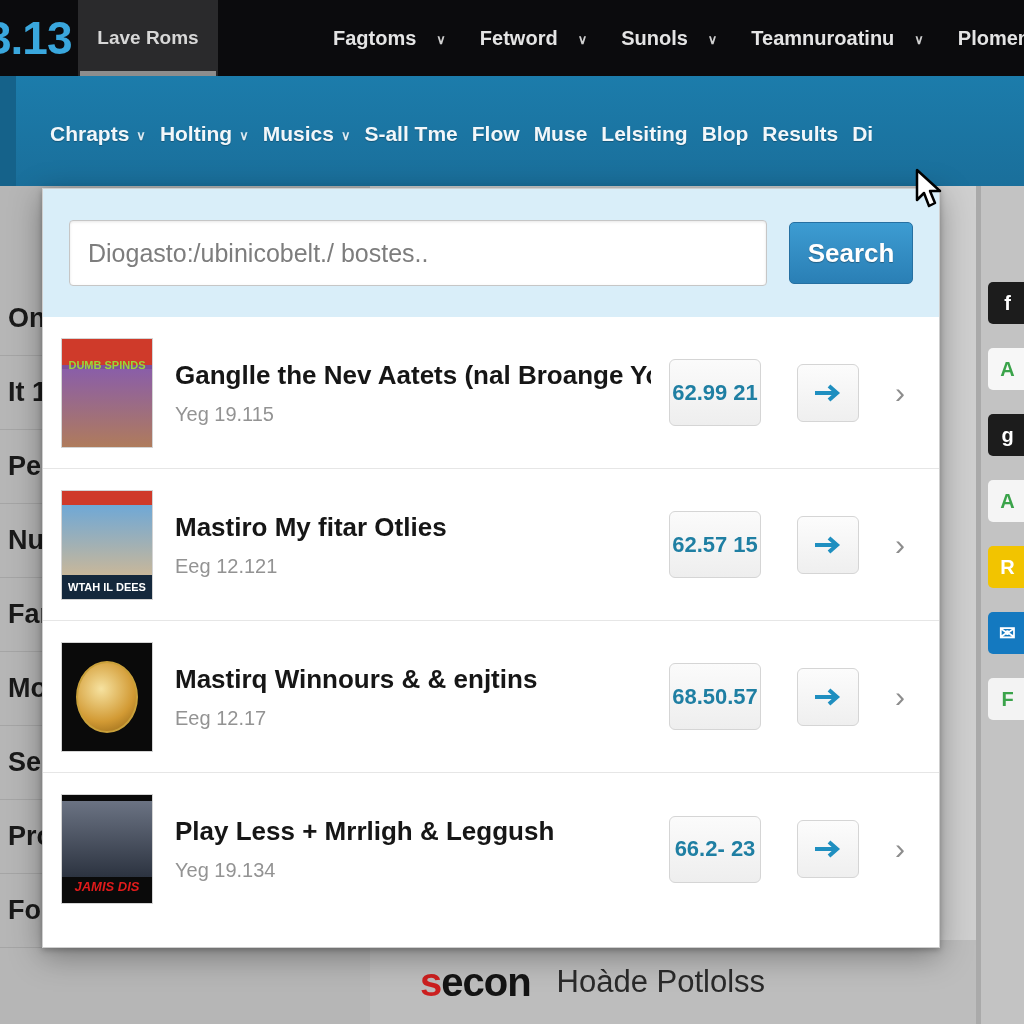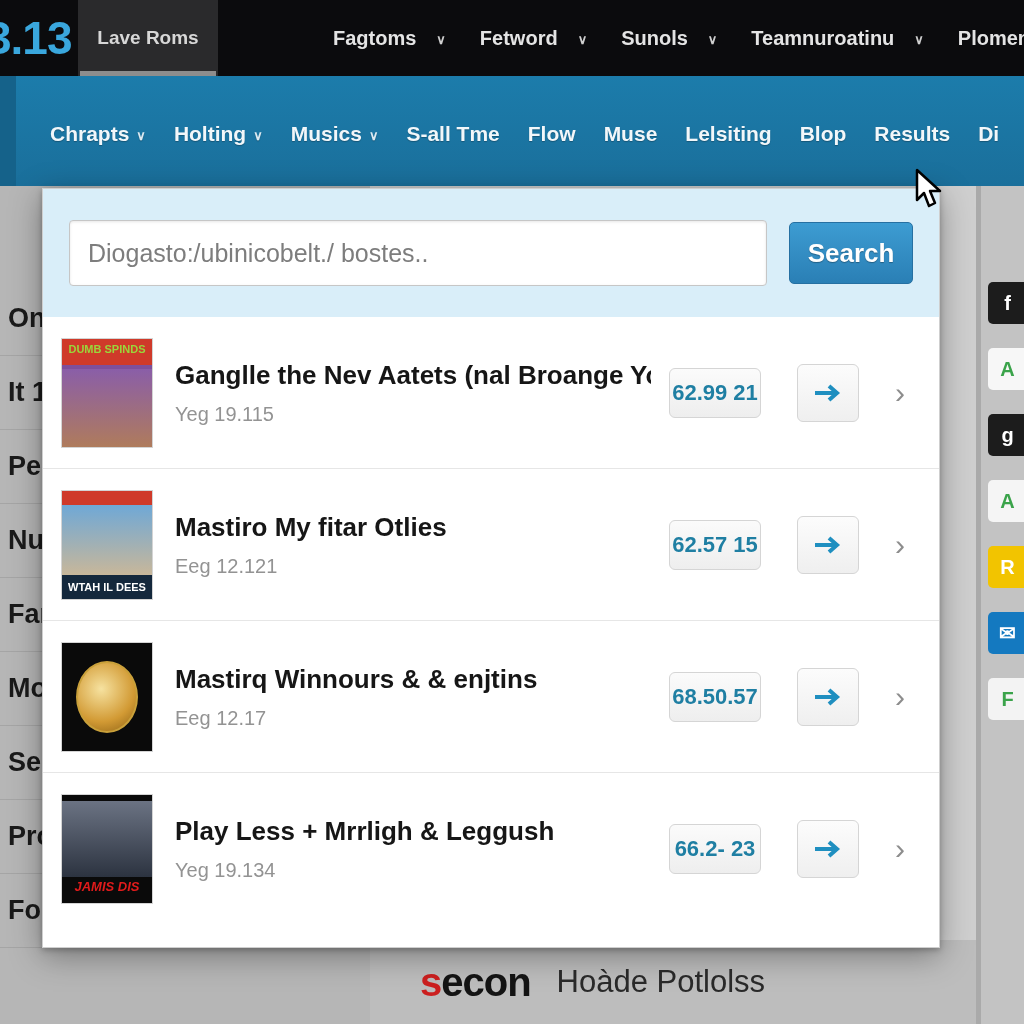--- a/index.html
+++ b/index.html
@@ -90,21 +90,21 @@
     width: 1024px;
     height: 110px;
     background: #1c7aa8;
     background: linear-gradient(#1c7cab, #1a6f9b);
   }
   .bluenav {
     position: absolute;
     left: 50px; top: 46px;
     display: flex;
     align-items: center;
-    gap: 28px;
+    gap: 14px;
     white-space: nowrap;
   }
   .bluenav-item {
     color: #f2f7fa;
     font-size: 21px;
     font-weight: bold;
     display: flex;
     align-items: center;
     gap: 7px;
     text-shadow: 0 1px 1px rgba(0,0,0,0.25);
@@ -296,21 +296,21 @@
     white-space: nowrap;
     overflow: hidden;
     margin-bottom: 12px;
   }
   .res-sub {
     font-size: 20px;
     color: #939393;
     white-space: nowrap;
   }
   .badge {
-    width: 92px; height: 50px;
+    width: 92px; height: 67px;
     border-radius: 6px;
     background: linear-gradient(#fbfbfb, #eeeeee);
     border: 1px solid #d5d5d5;
     display: flex;
     align-items: center;
     justify-content: center;
     font-size: 22px;
     font-weight: bold;
     color: #1f7fa3;
     flex: none;
@@ -470,21 +470,21 @@
     <div class="search-head">
       <div class="search-input">Diogasto:/ubinicobelt./ bostes..</div>
       <div class="search-btn">Search</div>
     </div>
 
     <div class="results">
 
       <div class="result-row">
         <div class="thumb" style="background:#7d4f9b;">
           <div class="t-band" style="top:0;background:#cf3a2a;"></div>
-          <div class="t-title" style="top:4px;color:#9ad63a;">DUMB SPINDS</div>
+          <div class="t-title" style="top:20px;color:#9ad63a;">DUMB SPINDS</div>
           <div class="t-band" style="top:30px;height:80px;background:linear-gradient(#8a5ea8,#b07c5a);"></div>
         </div>
         <div class="res-text">
           <div class="res-title">Ganglle the Nev Aatets (nal Broange Yo’at This Ownent, 5)</div>
           <div class="res-sub">Yeg 19.115</div>
         </div>
         <div class="badge">62.99 21</div>
         <div class="arrow-btn">
           <svg width="30" height="22" viewBox="0 0 30 22">
             <path d="M2 11 H22 M16 4 L24 11 L16 18" fill="none" stroke="#1f8fc0" stroke-width="4" stroke-linecap="butt"></path>

